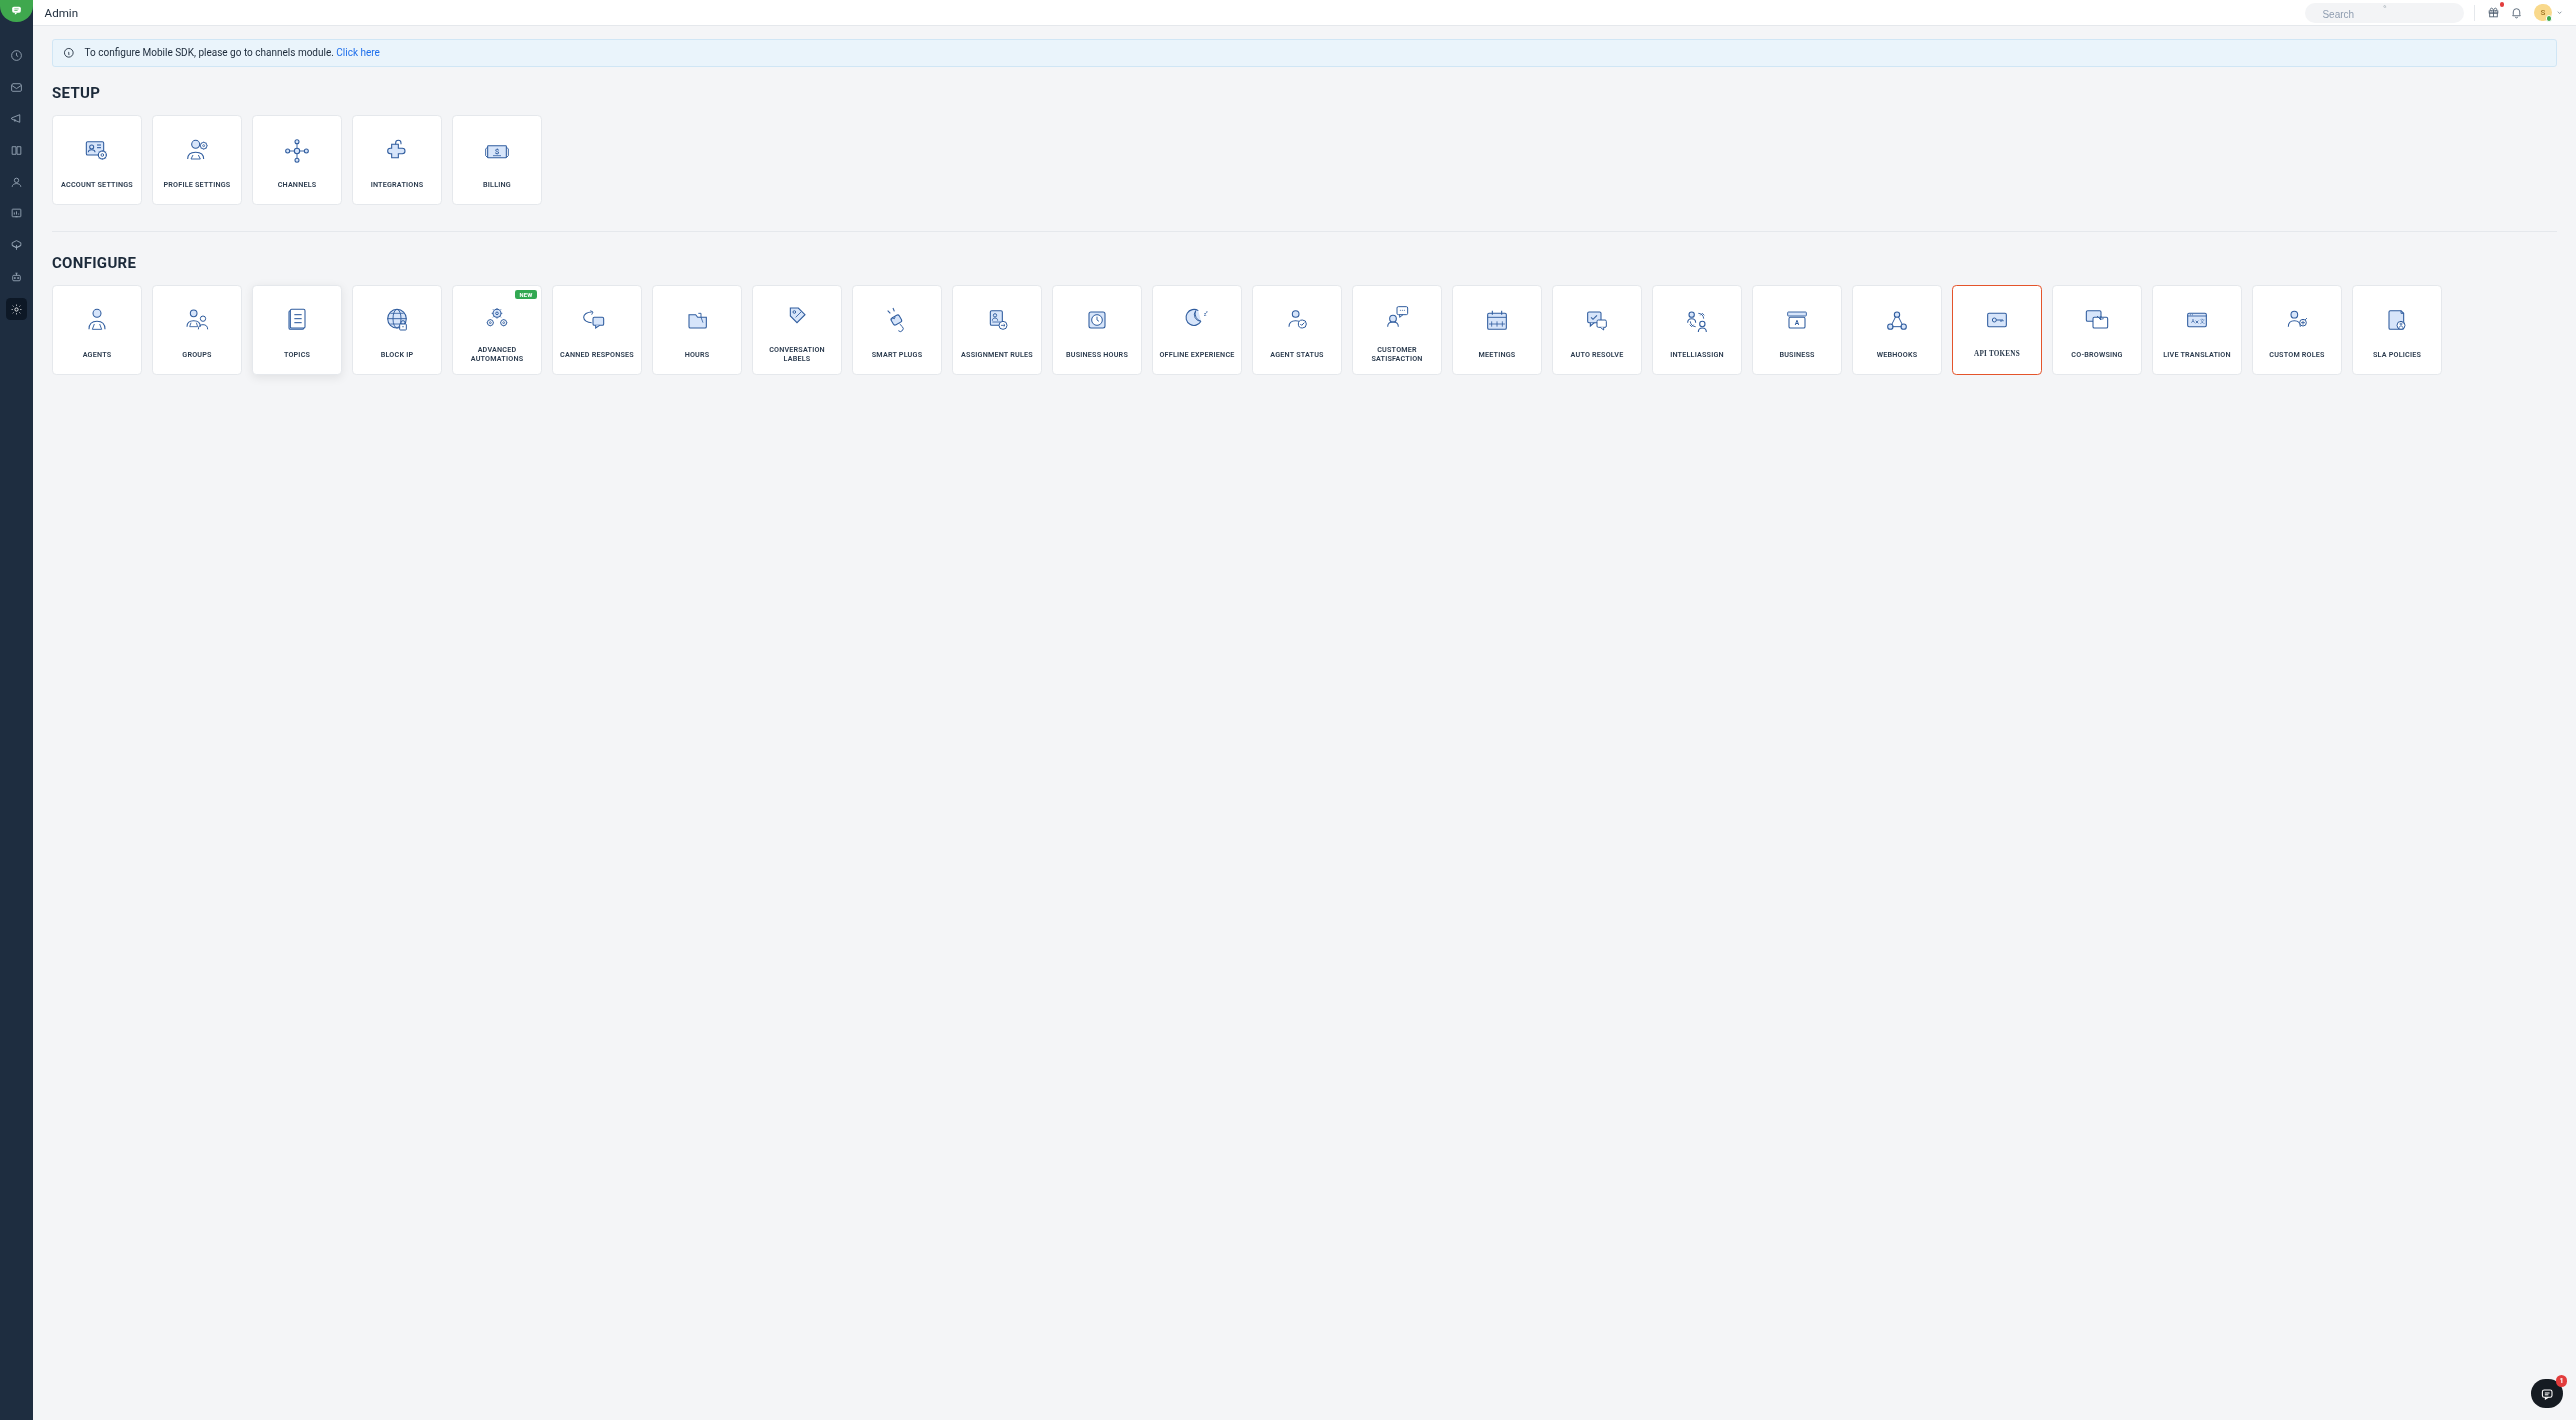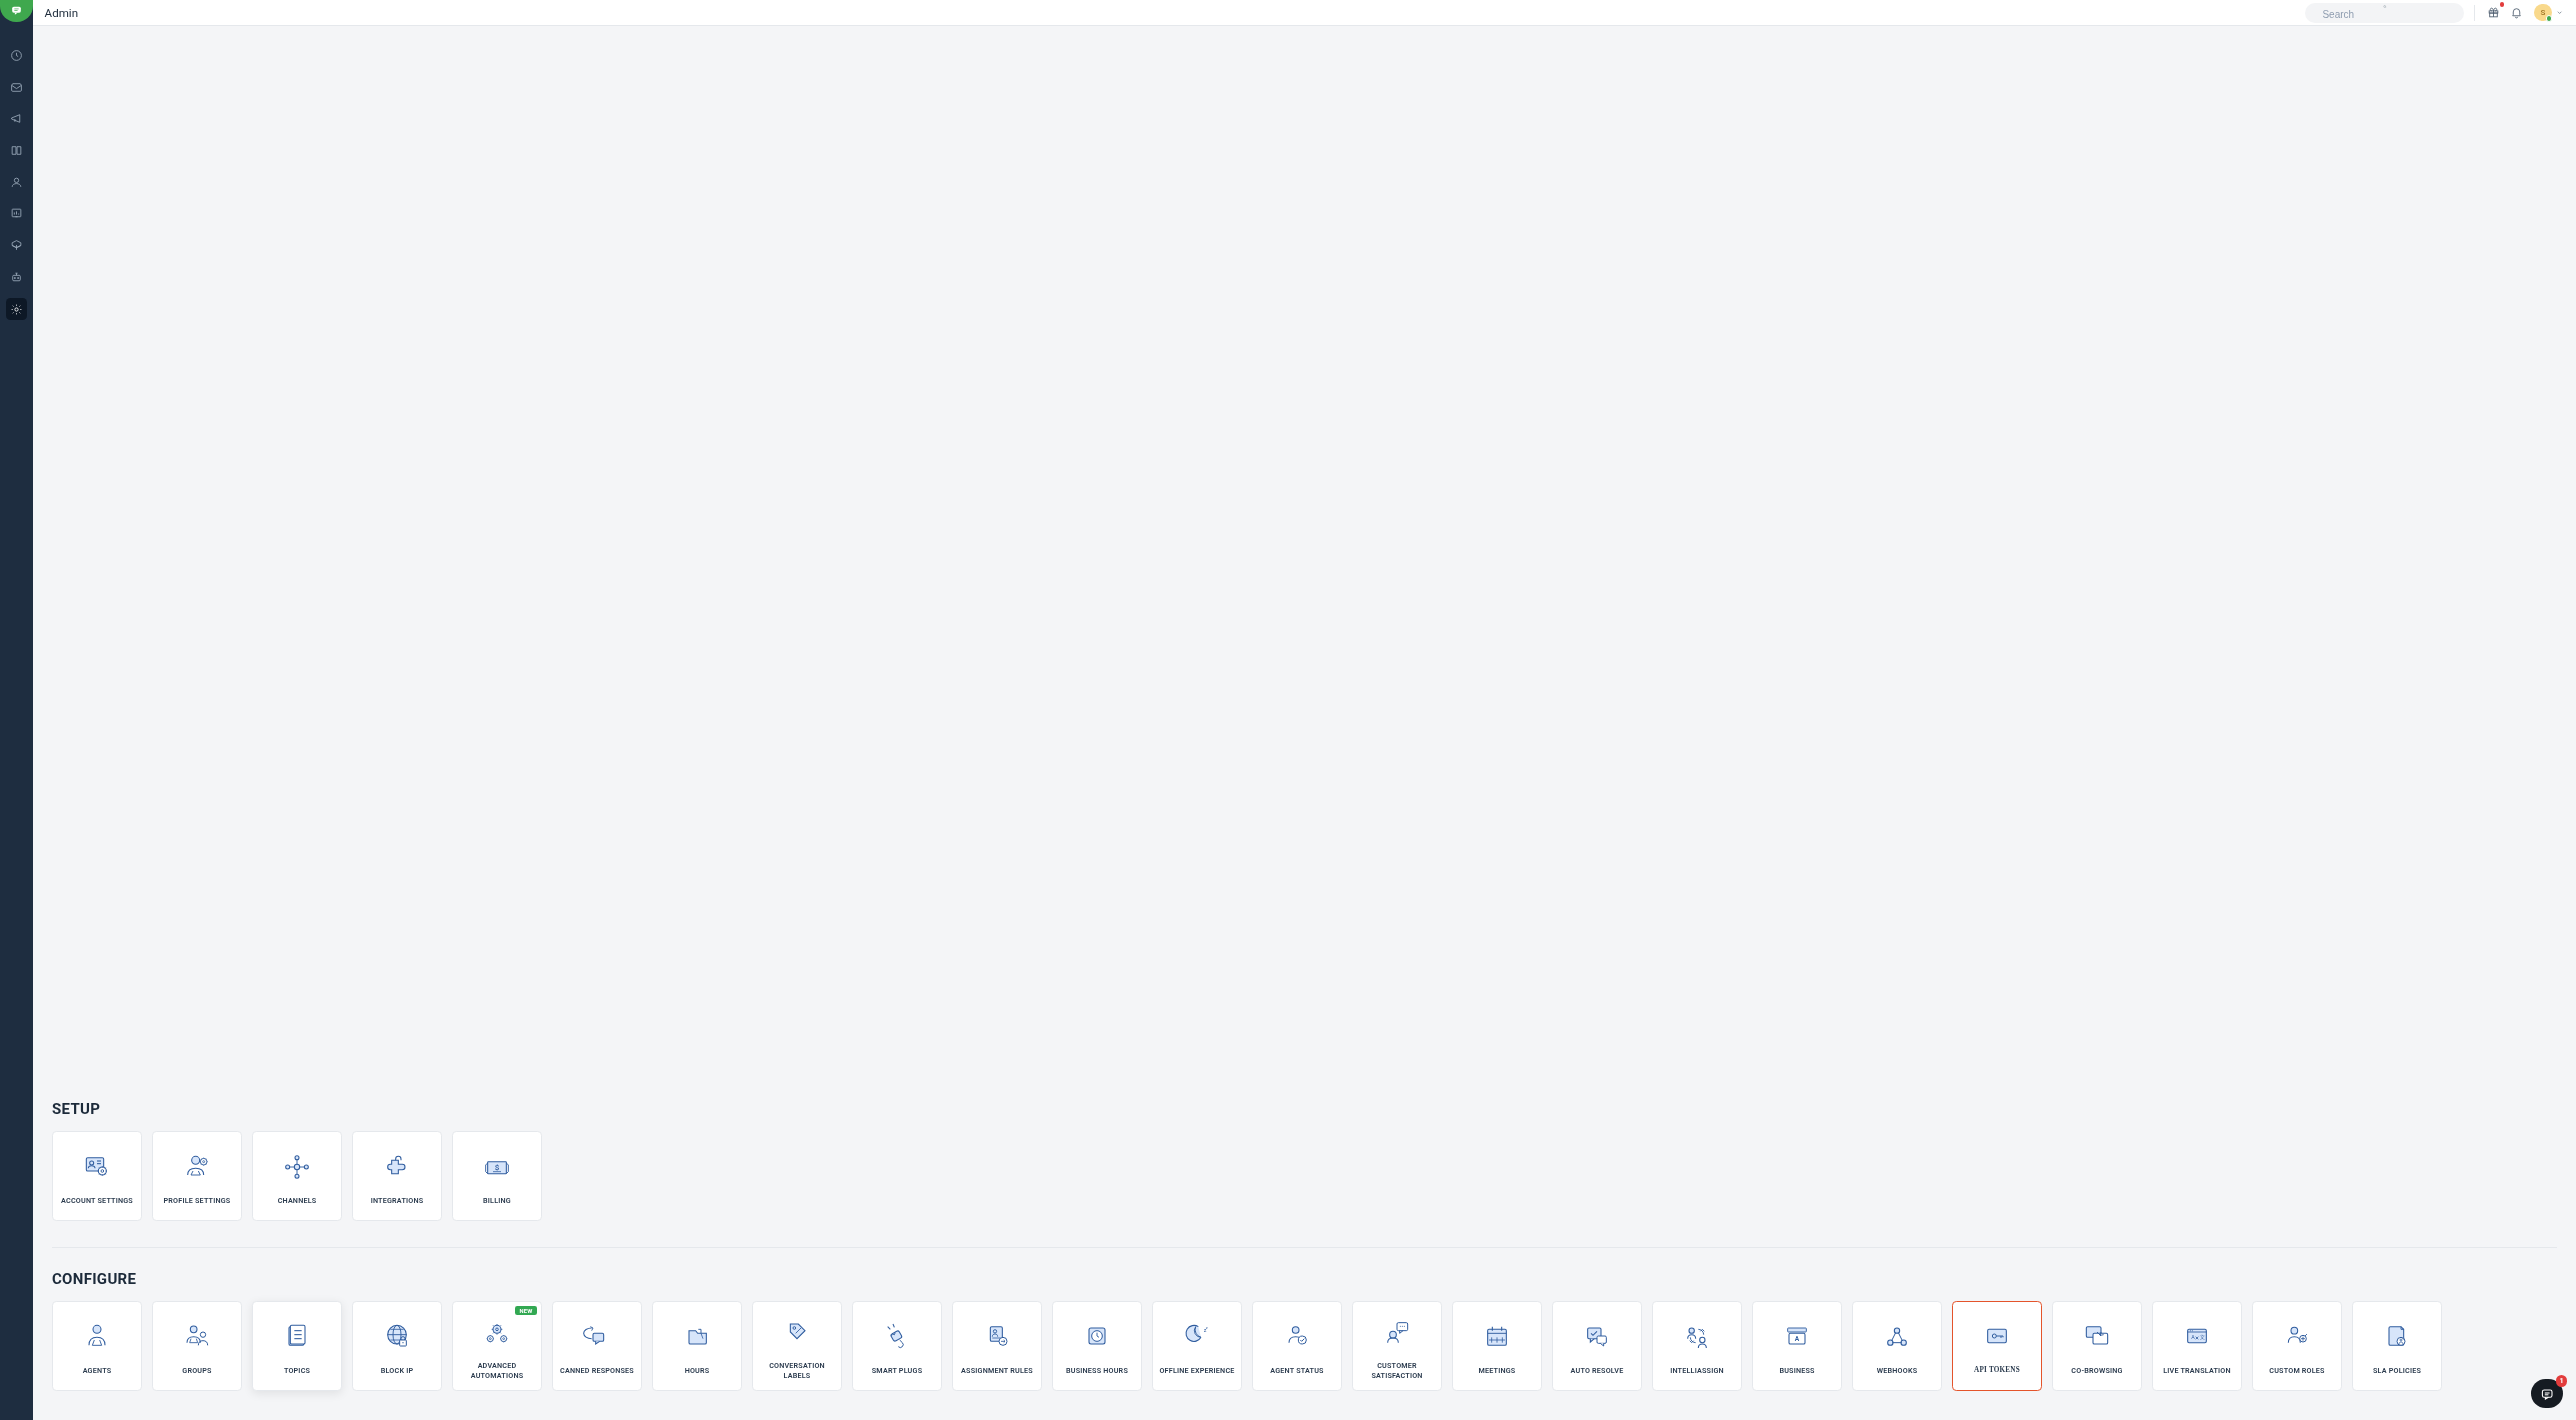--- a/index.html
+++ b/index.html
@@ -44,21 +44,21 @@
   color: #9aa9ba;
   cursor: pointer;
 }
 .sidebar .nav-item.active {
   background: #0d1826;
   color: #fff;
 }
 .sidebar .nav-item svg { width: 13px; height: 13px; }
 
 
-.main { flex: 1; display: flex; flex-direction: column; justify-content: space-between; }
+.main { flex: 1; display: flex; flex-direction: column; }
 
 
 .topbar {
   height: 26px;
   background: #fff;
   border-bottom: 0.7px solid #e5e8ec;
   display: flex;
   align-items: center;
   padding: 0 13px 0 11.6px;
 }
@@ -358,20 +358,29 @@
           <span>S</span>
           <span class="presence"></span>
         </div>
         <svg class="chevron" width="7.2" height="7.2" viewBox="0 0 24 24" fill="none" stroke="currentColor" stroke-width="2">
             <path d="M6 9l6 6 6-6"></path>
           </svg>
       </div>
     </div>
 
     <div class="content">
+      <div class="info-banner">
+        <svg viewBox="0 0 24 24" fill="none" stroke="#1c2a3a" stroke-width="1.8">
+            <circle cx="12" cy="12" r="9"></circle>
+            <path d="M12 8h.01M11 11h1v5h1"></path>
+          </svg>
+        <div>
+          <span>To configure Mobile SDK, please go to channels module. </span><a href="#">Click here</a>
+        </div>
+      </div>
 
       <div class="section">
         <div class="section-title">SETUP</div>
         <div class="cards" id="setup-cards">
             <div class="card">
 
       <div class="iconbox">
                 <svg viewBox="0 0 48 48" fill="none">
                   <rect x="8" y="10" width="26" height="20" rx="2" fill="#d7e5fa" stroke="#2f5c9e" stroke-width="1.6"></rect>
                   <circle cx="16" cy="18" r="3" stroke="#2f5c9e" stroke-width="1.6"></circle>

